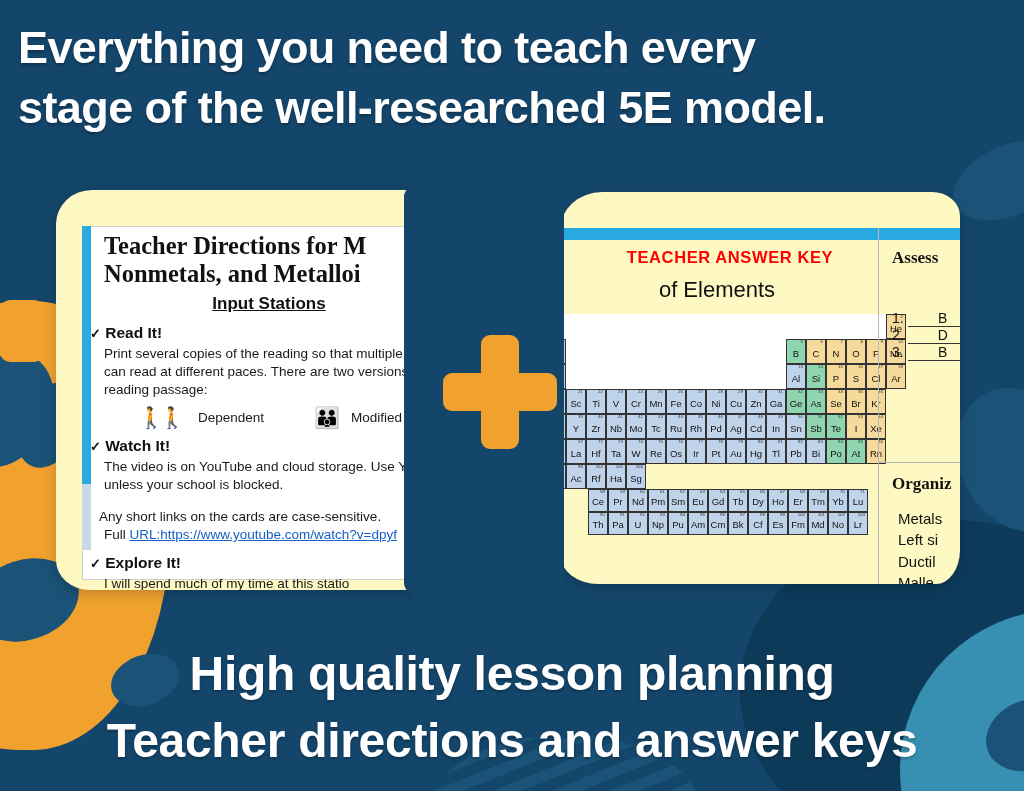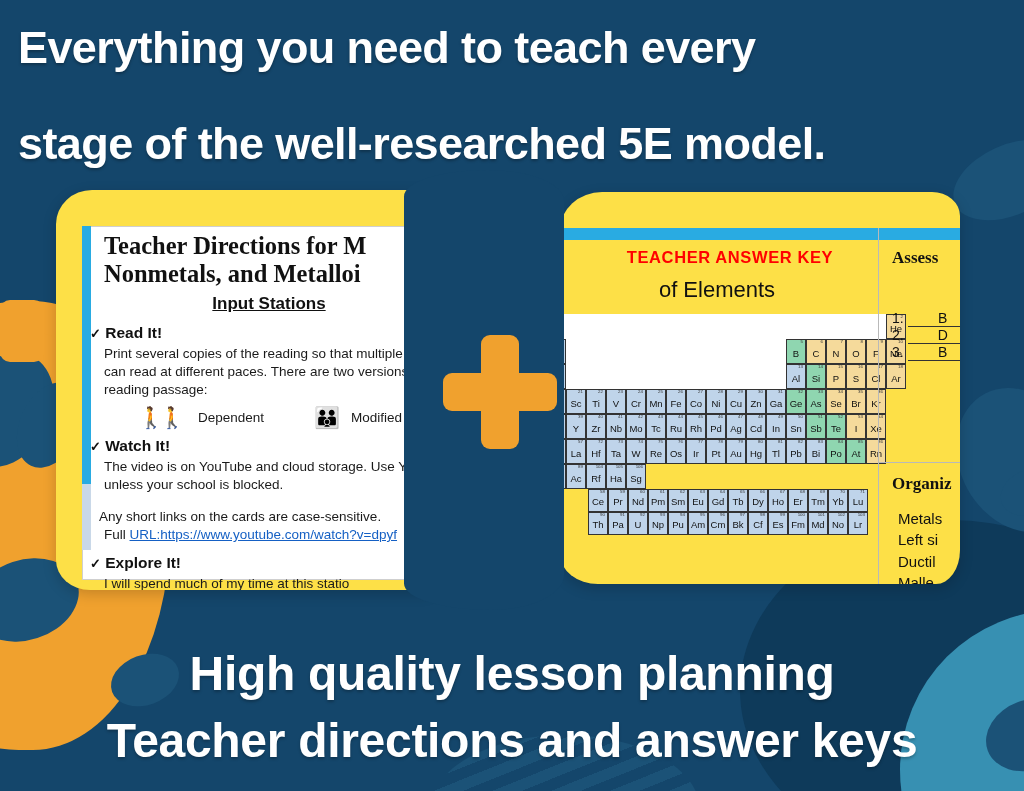--- a/index.html
+++ b/index.html
@@ -44,31 +44,31 @@
     background:#0E3A5A;border-radius:50%;
   }
 
   
   .headline{
     position:absolute;left:0;top:18px;width:1024px;text-align:left;
     color:#ffffff;font-weight:bold;font-size:45px;line-height:1.33;
     letter-spacing:-0.6px;padding:0 18px;box-sizing:border-box;
     text-shadow:0 2px 3px rgba(0,0,0,.28);
   }
-  .headline .l2{display:block;margin-top:36px;}
+  .headline .l2{display:block;}
   .subline{
     position:absolute;left:0;top:640px;width:1024px;text-align:center;
     color:#ffffff;font-weight:bold;font-size:48px;line-height:1.4;
     letter-spacing:-0.3px;text-shadow:0 2px 3px rgba(0,0,0,.25);
   }
   .subline span{display:block;}
 
   
   .card{
-    position:absolute;background:#fde047;overflow:hidden;
+    position:absolute;background:#fef9c3;overflow:hidden;
     box-shadow:0 4px 14px rgba(0,0,0,.18);
   }
   .card-left{
     left:56px;top:190px;width:392px;height:400px;
     border-radius:36px 30px 26px 34px/34px 26px 40px 30px;
     padding:10px 0 0 14px;box-sizing:border-box;
   }
   .card-right{
     left:560px;top:192px;width:400px;height:392px;
     border-radius:42px 28px 24px 38px/38px 24px 34px 30px;

